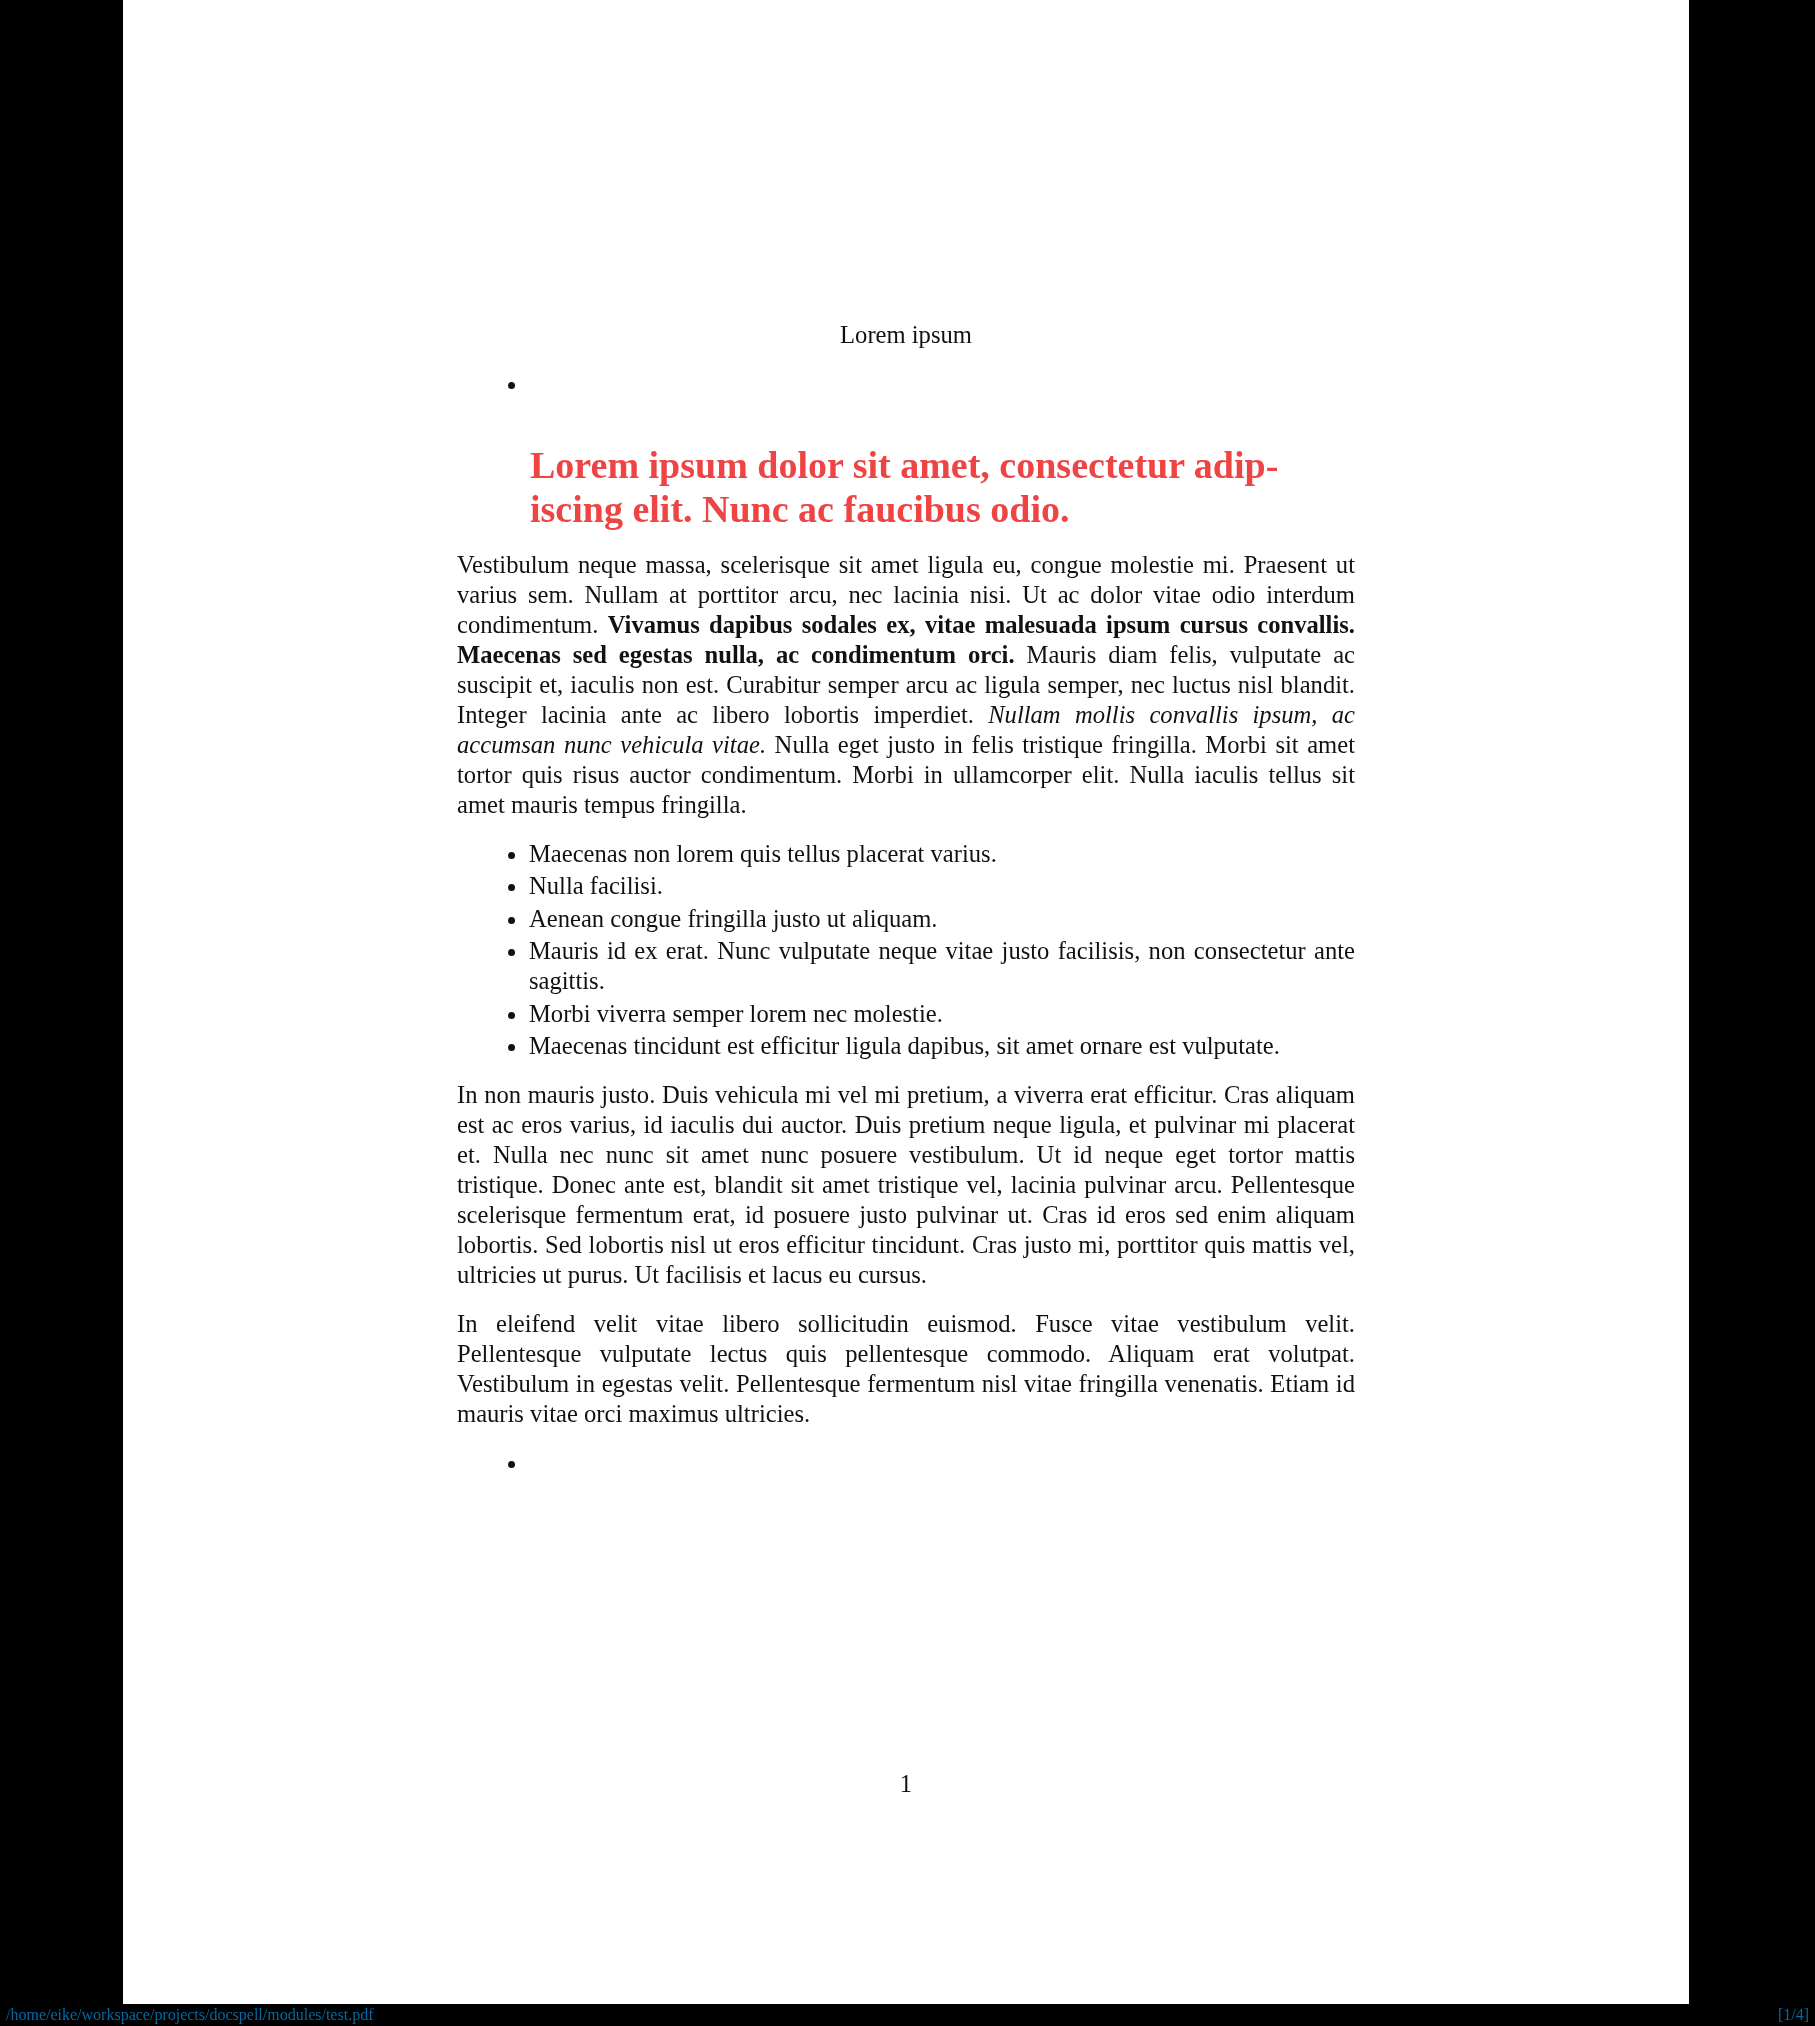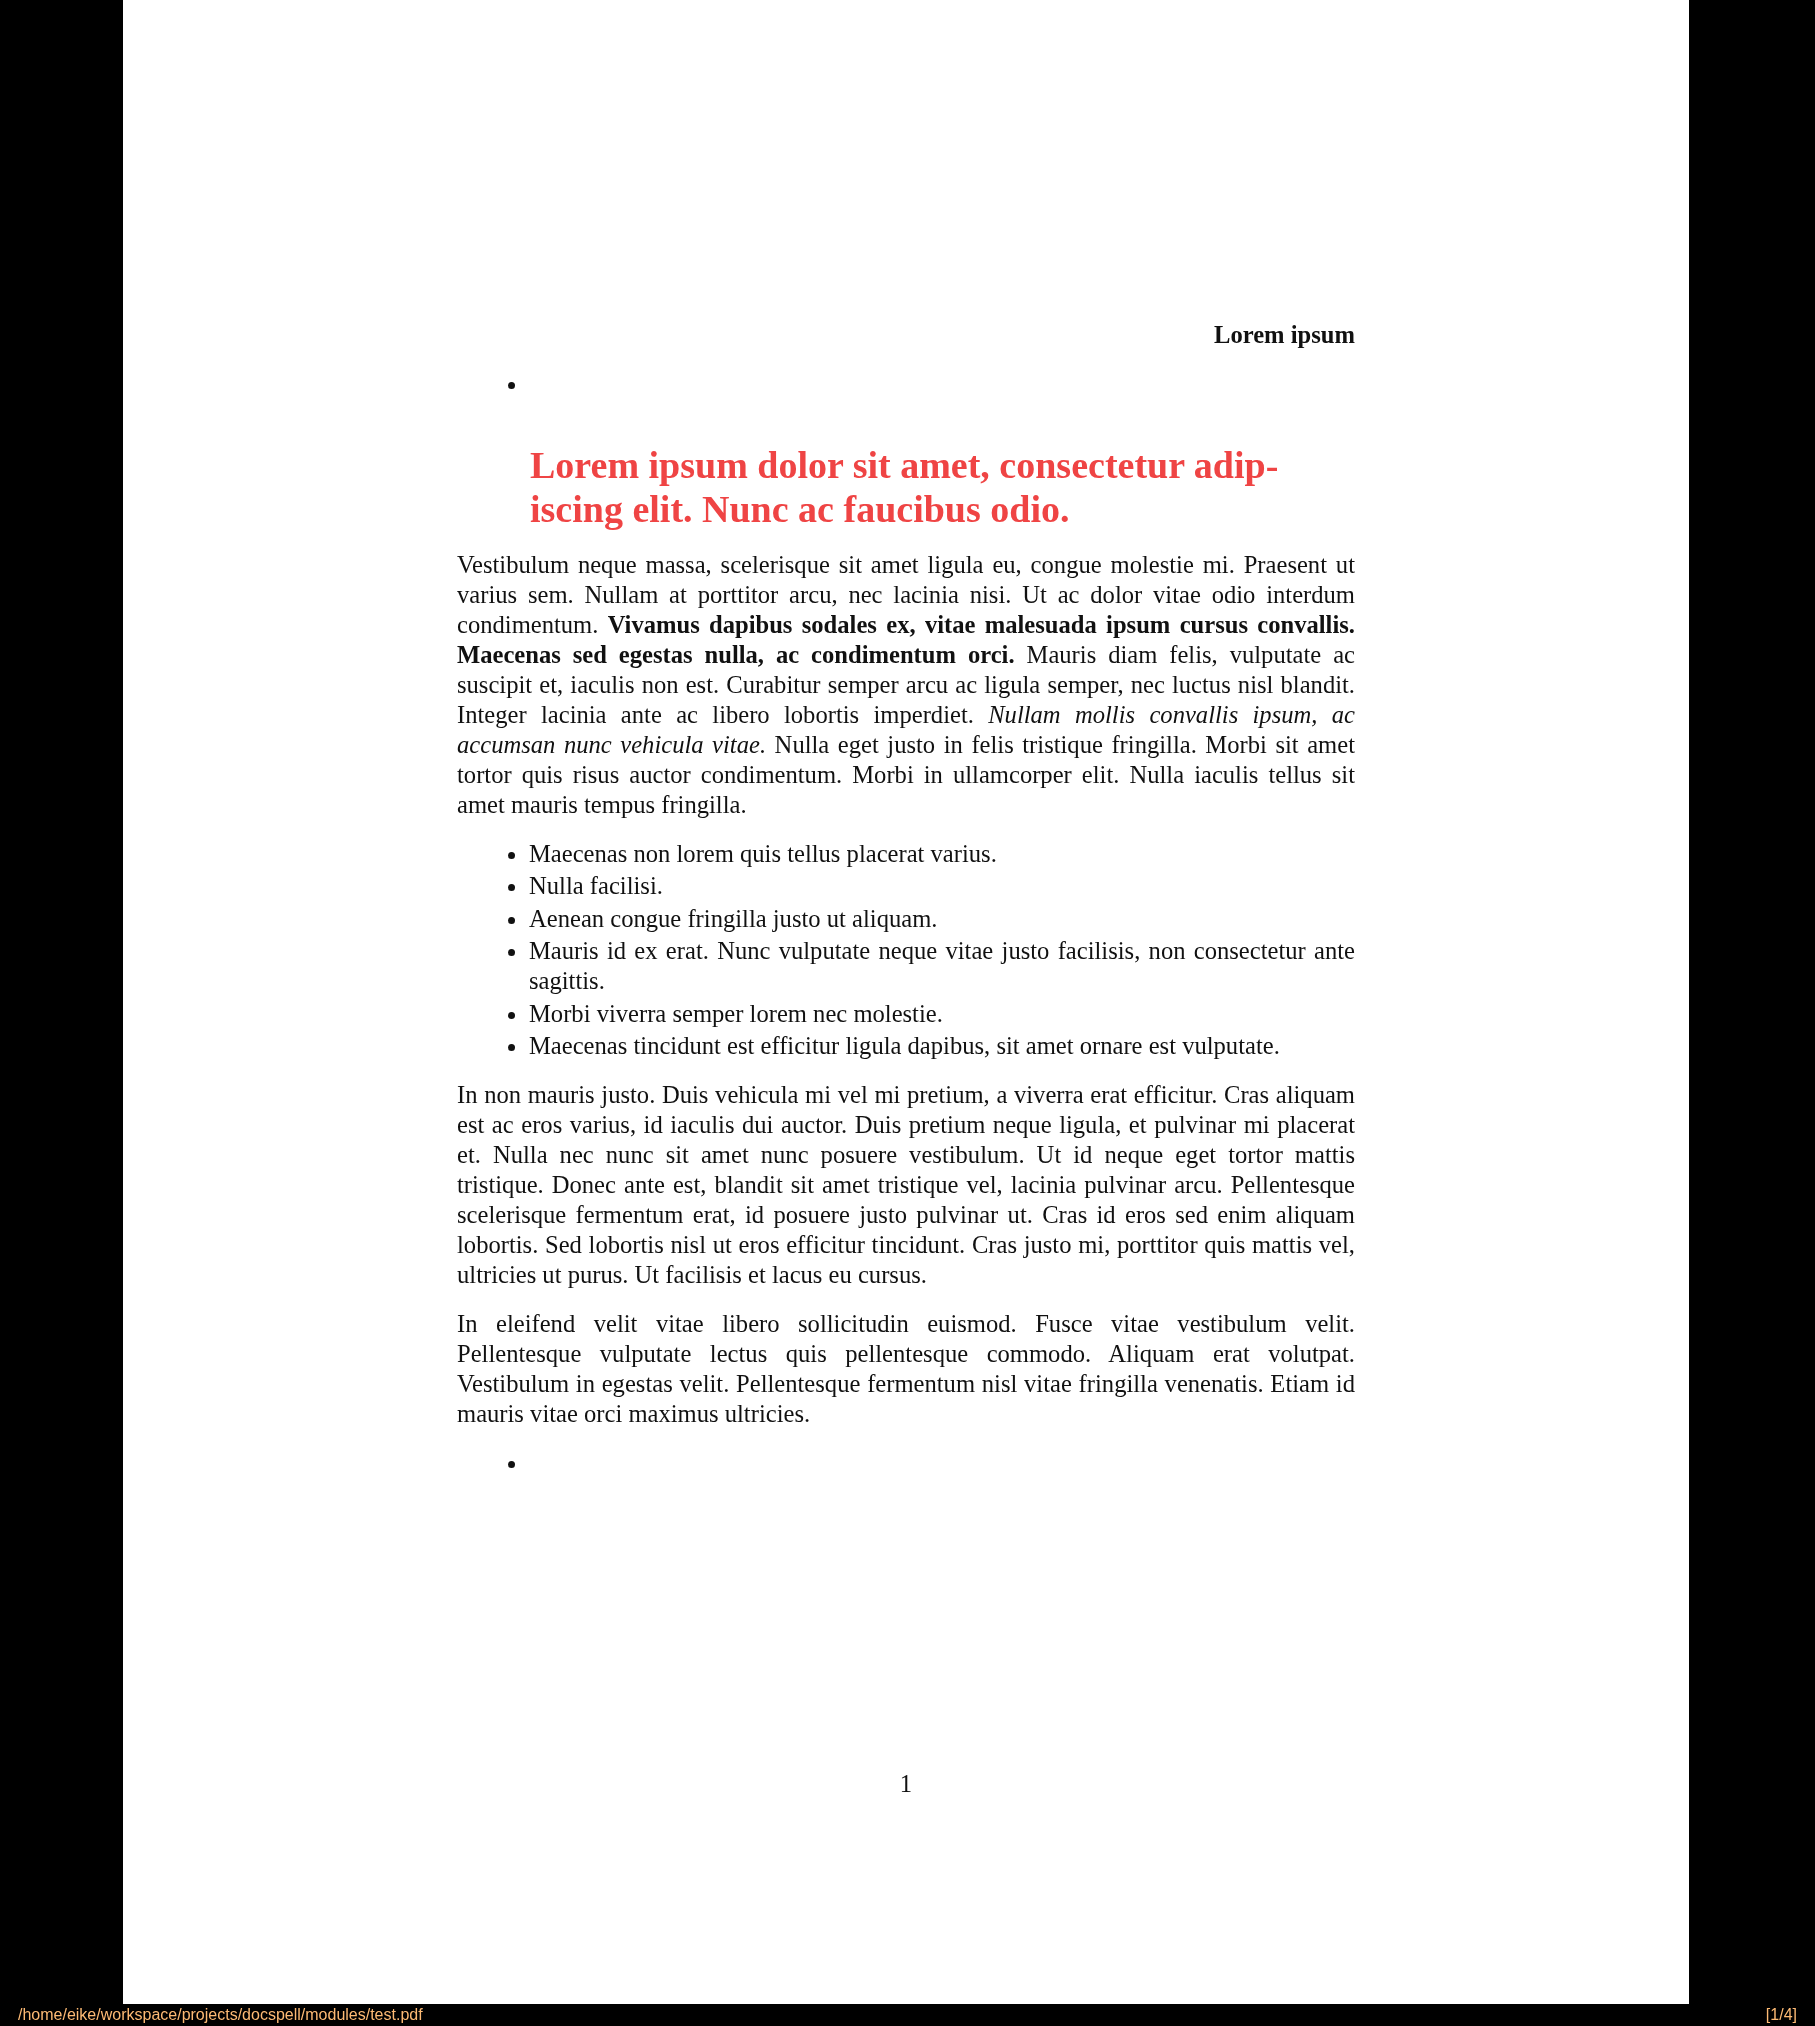--- a/index.html
+++ b/index.html
@@ -24,22 +24,21 @@
   .content {
     position: absolute;
     left: 334px; top: 0;
     width: 898px;
     font-size: 24.6px;
     line-height: 30px;
     color: #111;
   }
   .lead {
     margin-top: 320px;
-    text-align: right;
-    font-weight: bold;
+    text-align: center;
   }
   ul.plain-list {
     list-style: disc outside;
     padding-left: 72px;
   }
   ul.top-bullet { margin-top: 19px; }
   ul.top-bullet li, ul.bottom-bullet li { min-height: 30px; }
   .doc-heading {
     margin-top: 44px;
     margin-left: 73px;
@@ -71,27 +70,27 @@
     width: 1566px;
     text-align: center;
     font-size: 24.6px;
     color: #111;
   }
   .statusbar {
     position: absolute;
     left: 0; bottom: 0;
     width: 1815px; height: 22px;
     background: #000;
-    color: #fdba74;
-    font-family: Liberation Sans, sans-serif;
+    color: #0369a1;
+    font-family: Liberation Serif, serif;
     font-size: 16px;
     line-height: 22px;
     display: flex;
     justify-content: space-between;
-    padding: 0 18px;
+    padding: 0 6px;
     white-space: nowrap;
   }
 </style>
 </head>
 <body>
 
 <div class="viewport">
 
   <div class="pdf-page">
     <div class="content">

